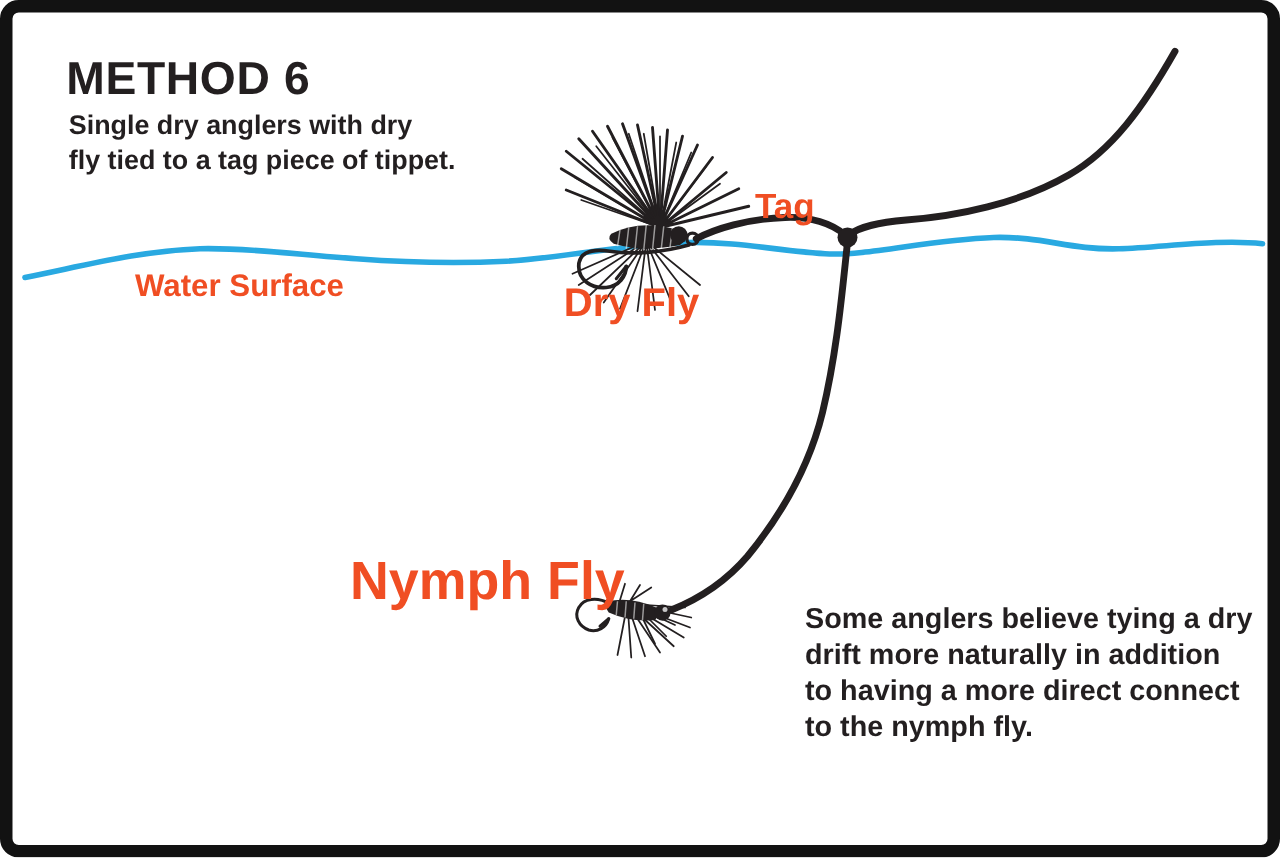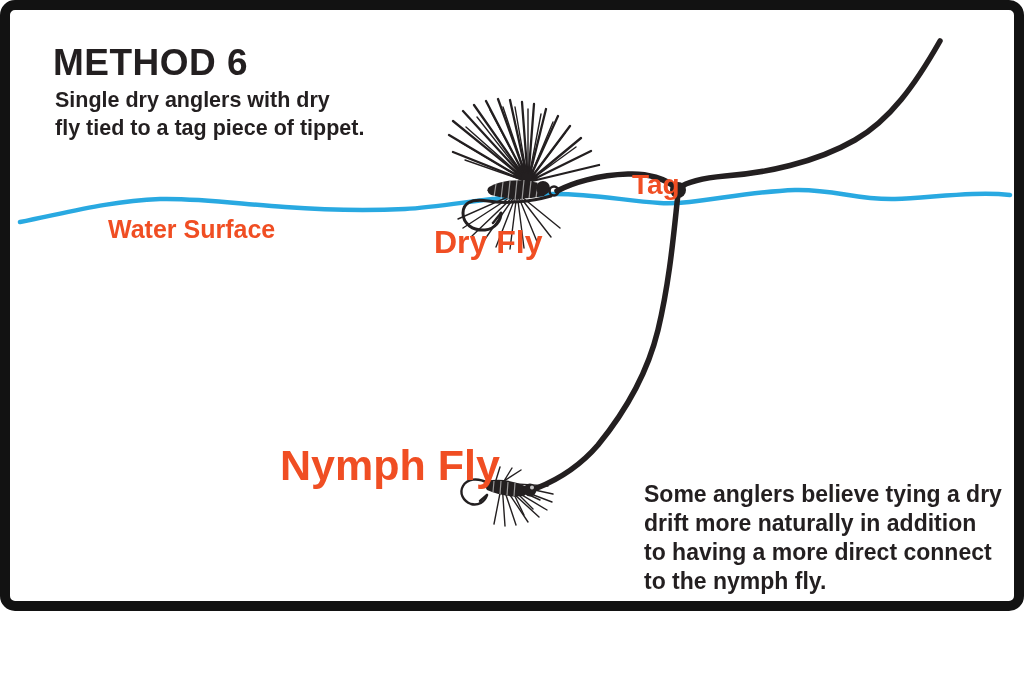--- a/index.html
+++ b/index.html
@@ -1,40 +1,40 @@
 <!DOCTYPE html>
 <html style="--accent: #F04E23; --water: #29A9E1; --ink: #231F20; --frame: #121212; --background: #FFFFFF;"><head>
 <meta charset="utf-8">
 <style>
   html, body { margin:0; padding:0; background:#ffffff; }
   :root {
     --accent:#F04E23; --water:#29A9E1; --ink:#231F20; --frame:#121212; --background:#FFFFFF;
   }
   .canvas {
-    position:relative; width:1024px; height:611px; overflow:hidden;
+    position:relative; width:1024px; height:686px; overflow:hidden;
     background:var(--background);
     font-family:"Liberation Sans","DejaVu Sans",sans-serif;
   }
   .art { position:absolute; left:0; top:0; width:1024px; height:686px; }
   .frame {
     position:absolute; inset:0; border:10px solid var(--frame);
     border-radius:15px; pointer-events:none;
   }
   .title {
     position:absolute; left:53px; top:42px; font-size:37px; font-weight:bold;
     color:var(--ink); letter-spacing:0.5px; white-space:nowrap;
   }
   .subtitle {
     position:absolute; left:55px; top:86px; font-size:21.5px; font-weight:bold;
     color:var(--ink); line-height:28px; white-space:nowrap;
   }
   .lbl { position:absolute; font-weight:bold; color:var(--accent); white-space:nowrap; }
-  .lbl-tag   { left:632px; top:149px; font-size:28px;margin-top:20px; }
+  .lbl-tag   { left:604px; top:149px; font-size:28px; }
   .lbl-water { left:108px; top:215px; font-size:25px;text-align:center; }
-  .lbl-dry   { left:434px; top:224px; font-size:32px; }
+  .lbl-dry   { left:451px; top:224px; font-size:32px; }
   .lbl-nymph { left:280px; top:441px; font-size:43px; }
   .note {
     position:absolute; left:612px; top:480px; font-size:23px; font-weight:bold;
     color:var(--ink); line-height:29px; white-space:nowrap;margin-left:32px;
   }
   
   .water   { fill:none; stroke:var(--water); stroke-width:4.5; stroke-linecap:round; }
   .leader  { fill:none; stroke:var(--ink);  stroke-width:5.5; stroke-linecap:round; }
   .knot    { fill:var(--ink); }
   .hackle-a{ fill:none; stroke:var(--ink); stroke-width:2.3; stroke-linecap:round; }

